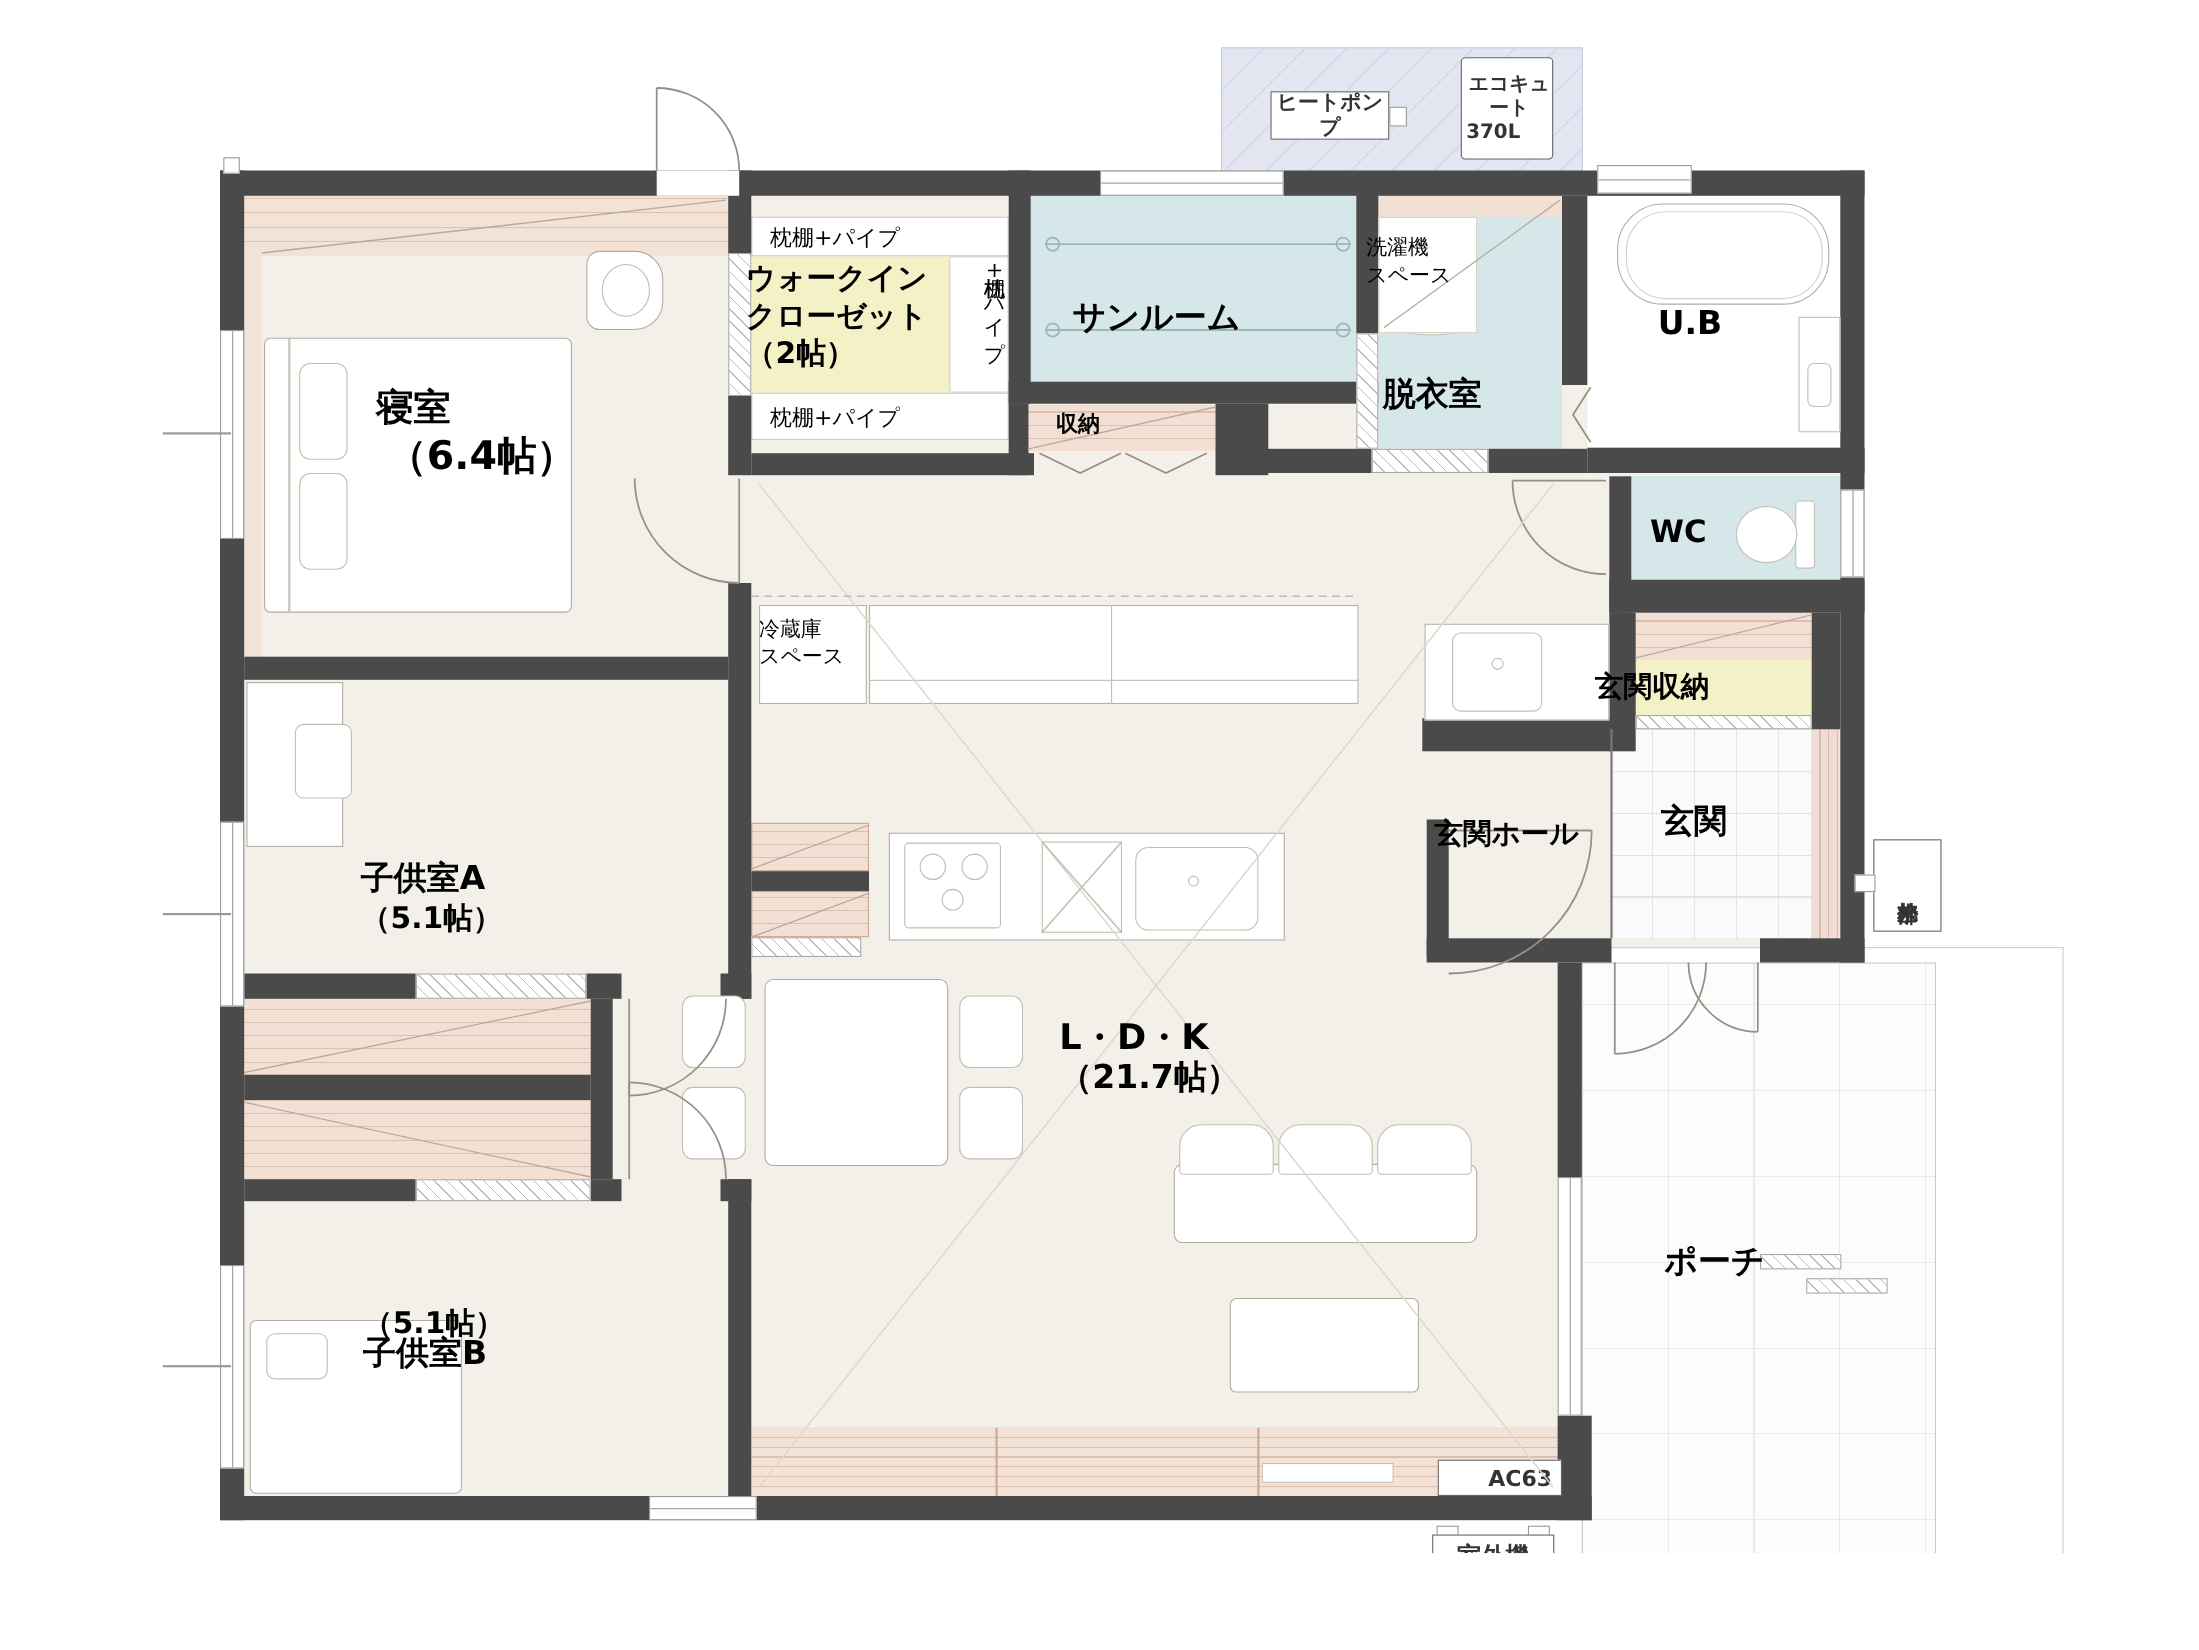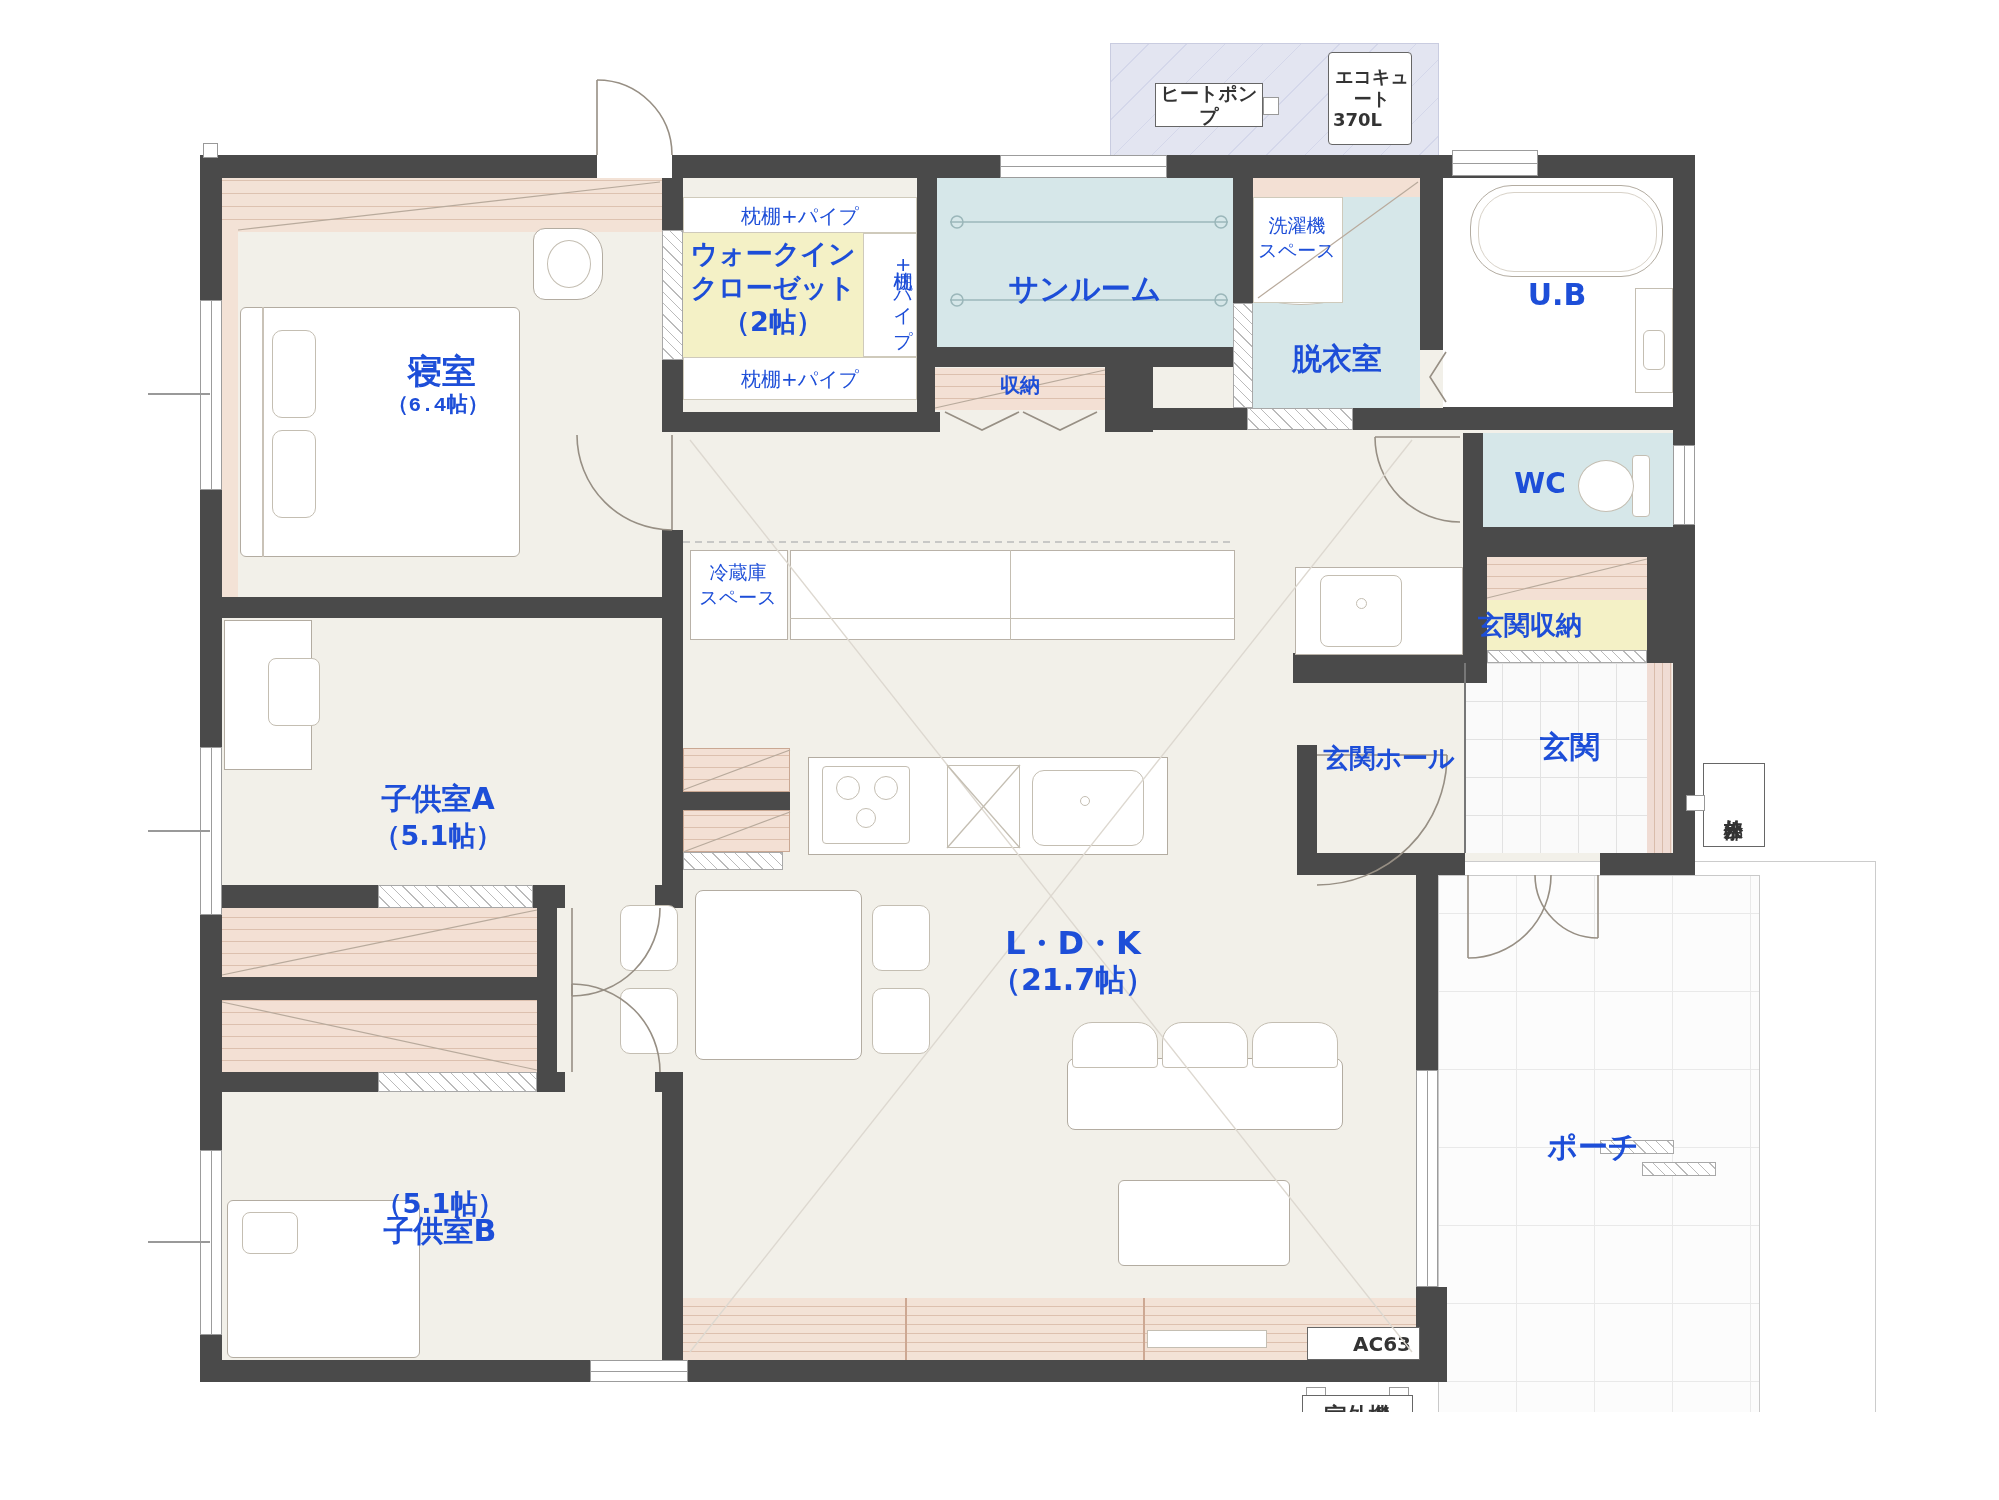--- a/index.html
+++ b/index.html
@@ -1,20 +1,20 @@
 <!DOCTYPE html>
 <html><head>
 <meta charset="utf-8">
 <style>
   html,body{margin:0;padding:0;background:#fff;font-family:"DejaVu Sans",sans-serif;}
   #plan{position:relative;width:1999px;height:1412px;background:#fff;overflow:hidden;}
   .abs{position:absolute;}
   .wall{position:absolute;background:#4a4a4a;}
   .floor{position:absolute;background:#f2f0e9;}
-  .lbl{position:absolute;color:#1d4ed8;font-weight:600;text-align:center;line-height:1.15;white-space:nowrap;}
+  .lbl{position:absolute;color:#000000;font-weight:600;line-height:1.15;white-space:nowrap;}
   .win{position:absolute;background:#fff;border:1px solid #9c9c9c;box-sizing:border-box;}
   .win.h{background-image:linear-gradient(#9c9c9c,#9c9c9c);background-size:100% 1px;background-position:center;background-repeat:no-repeat;}
   .win.v{background-image:linear-gradient(#9c9c9c,#9c9c9c);background-size:1px 100%;background-position:center;background-repeat:no-repeat;}
   .slide{position:absolute;background:#fff;border:1px solid #a8a8a8;box-sizing:border-box;
          background-image:repeating-linear-gradient(45deg,transparent 0 7px,#bbb 7px 8px);}
   .furn{position:absolute;background:#fff;border:1.5px solid #b3aca1;box-sizing:border-box;}
   .thin{position:absolute;background:#fff;border:1px solid #c4beb2;box-sizing:border-box;}
   .pink{position:absolute;background:#f3e0d4;background-image:repeating-linear-gradient(0deg,transparent 0 11px,#dcc0ae 11px 12px);}
   .box{position:absolute;background:#fff;border:1.5px solid #666;box-sizing:border-box;color:#333;font-weight:600;
        display:flex;align-items:center;justify-content:center;text-align:center;line-height:1.2;}
@@ -252,21 +252,21 @@
         <circle cx="1221" cy="222" r="6"></circle>
       <line x1="950" y1="300" x2="1228" y2="300"></line>
       <circle cx="957" cy="300" r="6"></circle>
         <circle cx="1221" cy="300" r="6"></circle>
     </g>
     <line x1="1465" y1="663" x2="1465" y2="853" stroke="#777" stroke-width="2"></line>
     <line x1="683" y1="542" x2="1235" y2="542" stroke="#bbb" stroke-width="1.5" stroke-dasharray="7 5"></line>
   </svg>
 
   <div class="lbl" style="left:342px;top:352px;width:200px;font-size:34px;">寝室</div>
-  <div class="lbl" style="left:338px;top:394px;width:200px;font-size:21px;font-family:Liberation Mono, monospace;">（6.4帖）</div>
+  <div class="lbl" style="left:352px;top:394px;width:200px;font-size:36px;">（6.4帖）</div>
 
   <div class="lbl" style="left:678px;top:238px;width:190px;font-size:27px;">ウォークイン</div>
   <div class="lbl" style="left:678px;top:272px;width:190px;font-size:27px;">クローゼット</div>
   <div class="lbl" style="left:678px;top:306px;width:190px;font-size:27px;">（2帖）</div>
 
   <div class="lbl" style="left:700px;top:205px;width:200px;font-size:20px;font-weight:500;">枕棚+パイプ</div>
   <div class="lbl" style="left:700px;top:368px;width:200px;font-size:20px;font-weight:500;">枕棚+パイプ</div>
   <div class="lbl" style="left:866px;top:238px;width:48px;height:118px;font-size:19px;font-weight:500;writing-mode:vertical-rl;">枕棚+パイプ</div>
 
   <div class="lbl" style="left:975px;top:272px;width:220px;font-size:30px;">サンルーム</div>

